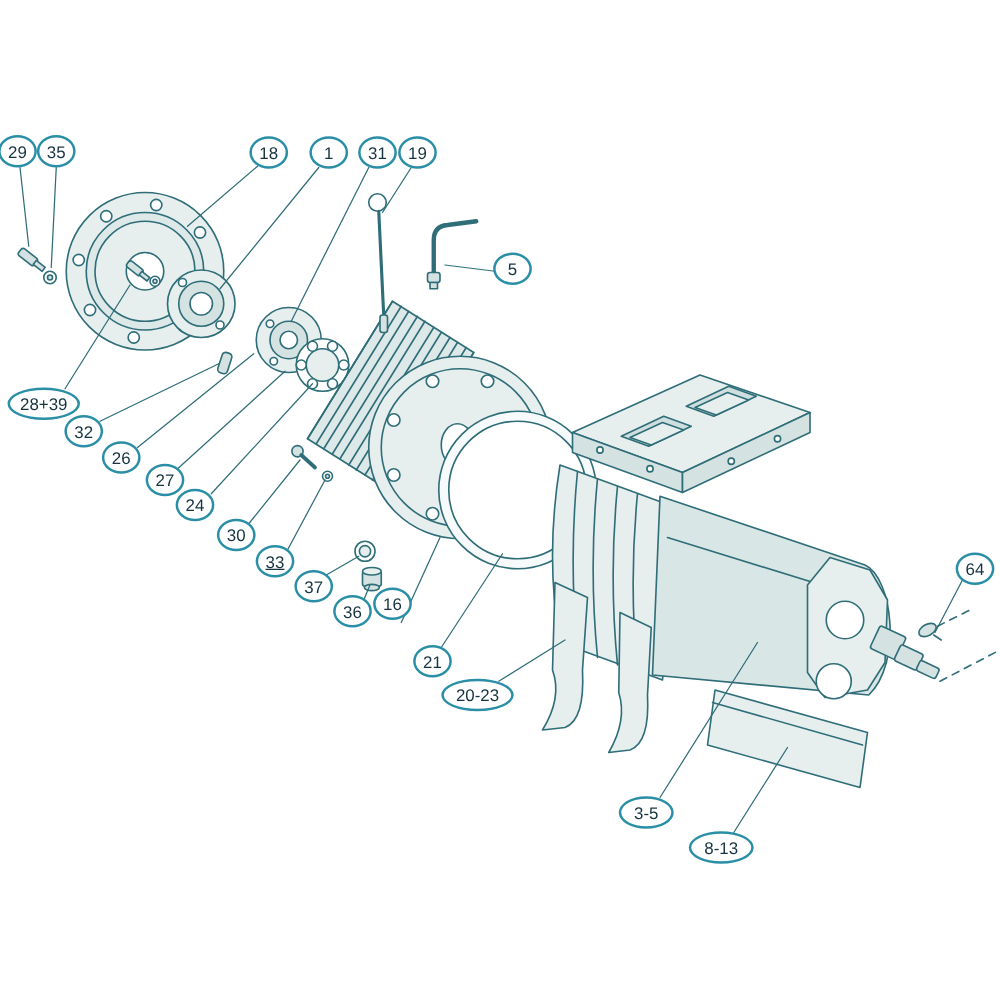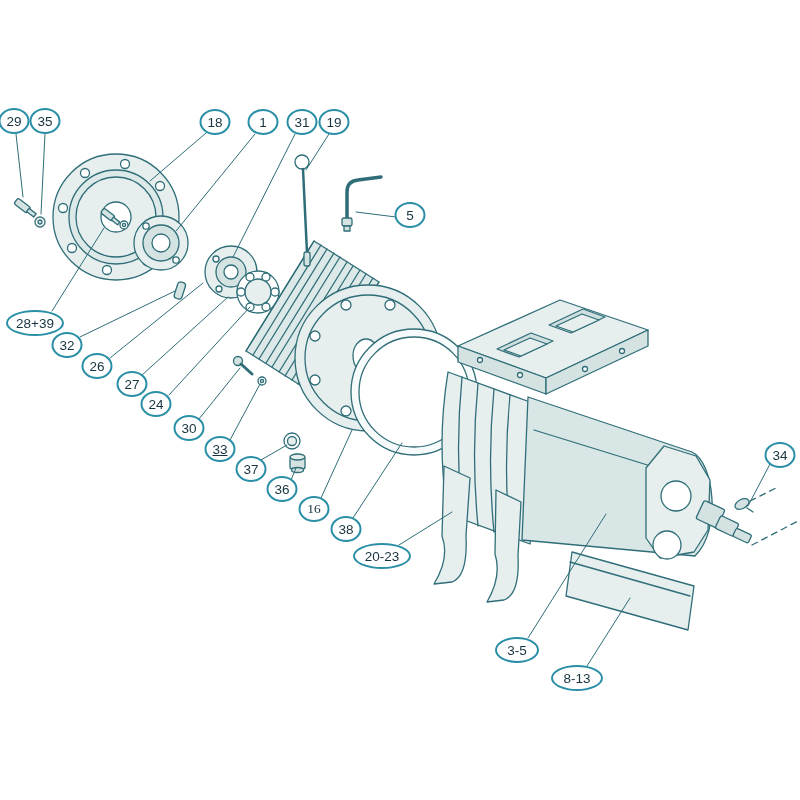--- a/index.html
+++ b/index.html
@@ -240,21 +240,21 @@
       <div class="balloon" style="left: 410px; top: 215px;">5</div>
       <div class="balloon" style="left: 35px; top: 323px; min-width: 58px;">28+39</div>
       <div class="balloon" style="left: 67px; top: 345px; text-align: center;">32</div>
       <div class="balloon" style="left: 97px; top: 366px;">26</div>
       <div class="balloon" style="left: 132px; top: 384px;">27</div>
       <div class="balloon" style="left: 156px; top: 404px;">24</div>
       <div class="balloon" style="left: 189px; top: 428px;">30</div>
       <div class="balloon" style="left: 220px; top: 449px; text-decoration: underline;">33</div>
       <div class="balloon" style="left: 251px; top: 469px;">37</div>
       <div class="balloon" style="left: 282px; top: 489px;">36</div>
-      <div class="balloon" style="left: 314px; top: 509px; font-family: Liberation Serif, serif;">16</div>
-      <div class="balloon" style="left: 346px; top: 529px;">38</div>
+      <div class="balloon" style="left: 314px; top: 483px;">16</div>
+      <div class="balloon" style="left: 346px; top: 529px;">21</div>
       <div class="balloon" style="left: 382px; top: 556px; min-width: 58px;">20-23</div>
       <div class="balloon" style="left: 517px; top: 650px; min-width: 44px;">3-5</div>
       <div class="balloon" style="left: 577px; top: 678px; min-width: 52px;">8-13</div>
-      <div class="balloon" style="left: 780px; top: 455px;">34</div>
+      <div class="balloon" style="left: 780px; top: 455px;">64</div>
     </div>
 
 </div>
 
 </body></html>

